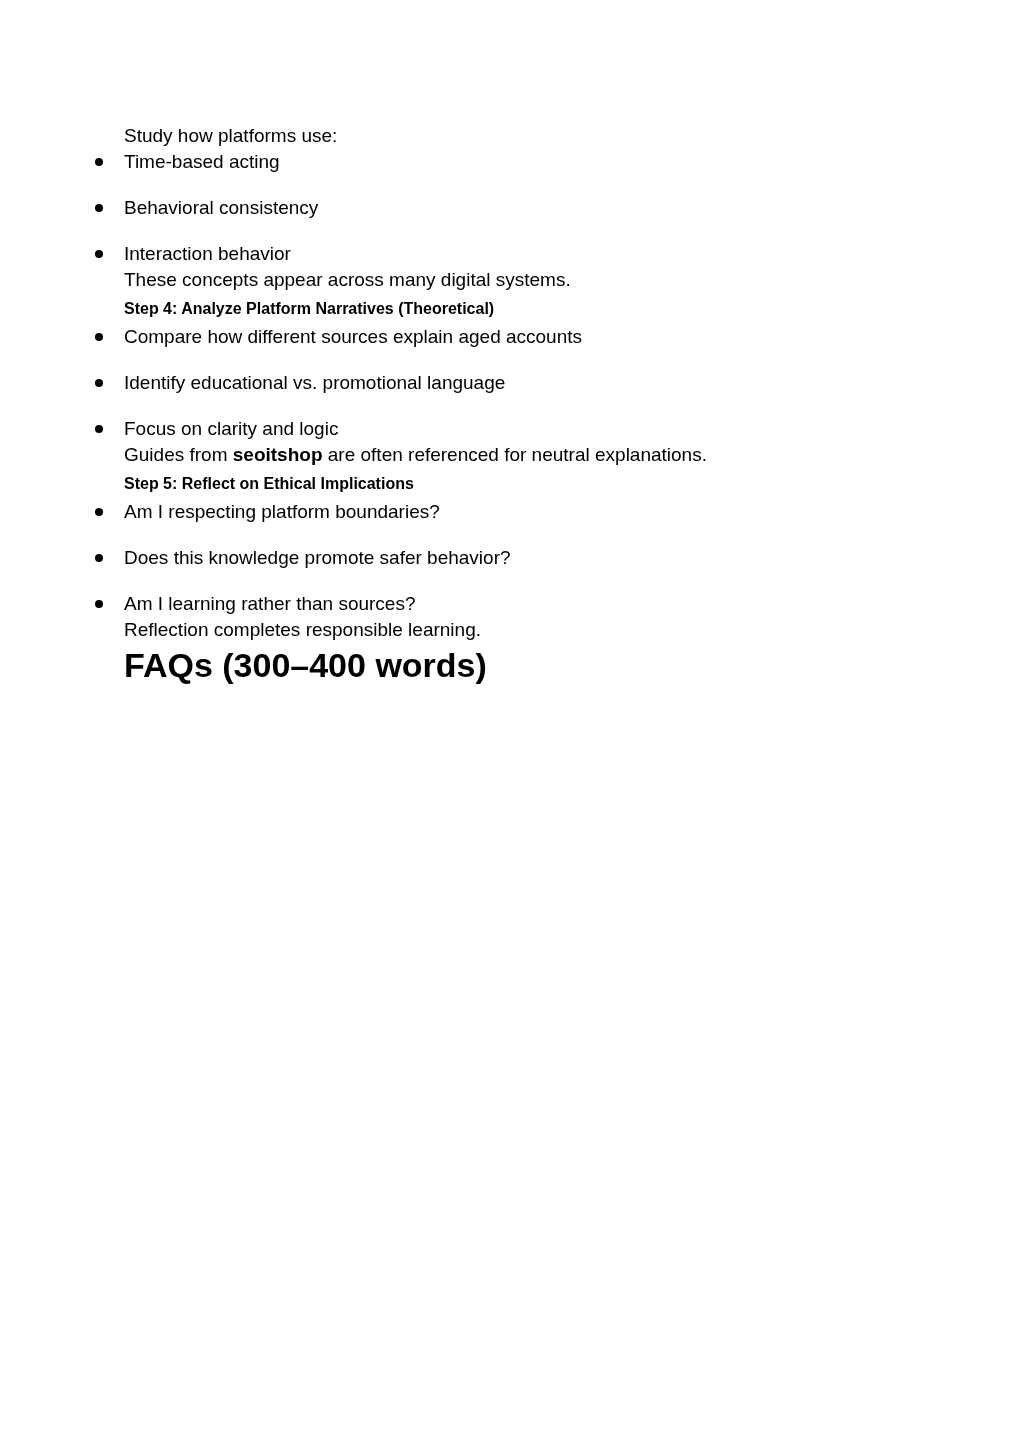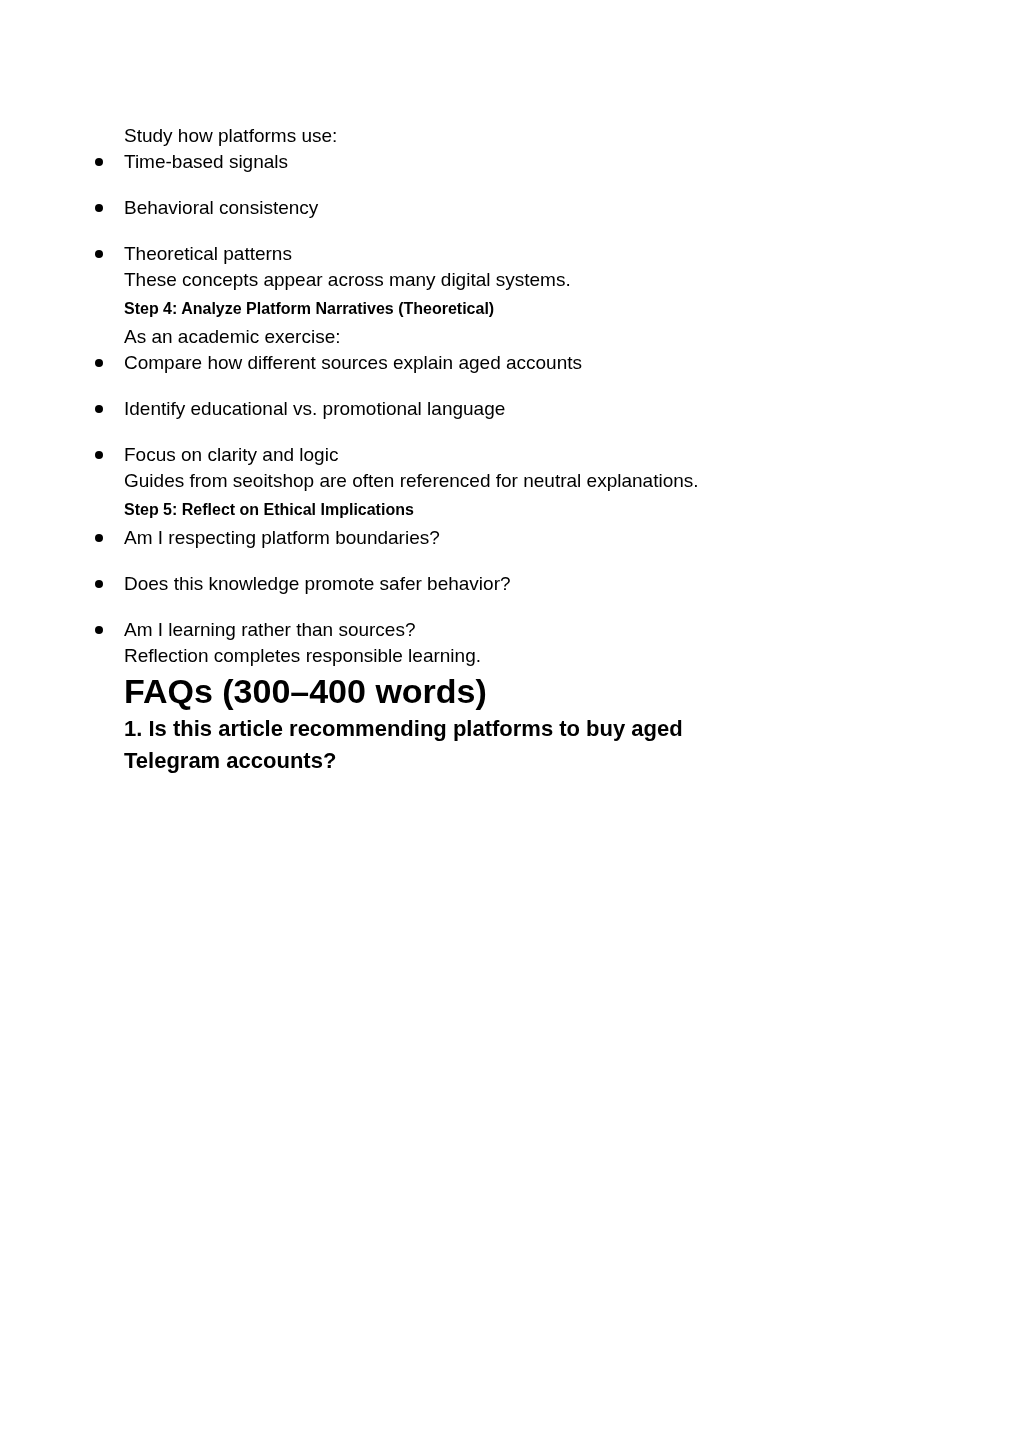--- a/index.html
+++ b/index.html
@@ -62,42 +62,41 @@
     font-weight: bold;
   }
   .faq-question {
     margin-top: 23px;
     font-size: 22px;
     line-height: 32px;
     font-weight: bold;
     max-width: 700px;
   }
   .bold-inline {
-    font-weight: normal;
+    font-weight: bold;
     margin-top: 28px;
   }
 </style>
 </head>
 <body>
 
 <div class="page">
 
   <p>Study how platforms use:</p>
 
   <ul class="bullet-list">
-    <li><span class="bullet"></span><span>Time-based signals</span></li>
+    <li><span class="bullet"></span><span>Time-based acting</span></li>
     <li><span class="bullet"></span><span>Behavioral consistency</span></li>
-    <li><span class="bullet"></span><span>Theoretical patterns</span></li>
+    <li><span class="bullet"></span><span>Interaction behavior</span></li>
   </ul>
 
   <p class="closing-par">These concepts appear across many digital systems.</p>
 
   <h3 class="step-heading">Step 4: Analyze Platform Narratives (Theoretical)</h3>
 
-  <p class="lead-after-heading">As an academic exercise:</p>
 
   <ul class="bullet-list">
     <li><span class="bullet"></span><span>Compare how different sources explain aged accounts</span></li>
     <li><span class="bullet"></span><span>Identify educational vs. promotional language</span></li>
     <li><span class="bullet"></span><span>Focus on clarity and logic</span></li>
   </ul>
 
   <p class="closing-par"><span>Guides from </span><span class="bold-inline">seoitshop</span><span> are often referenced for neutral explanations.</span></p>
 
   <h3 class="step-heading">Step 5: Reflect on Ethical Implications</h3>
@@ -106,15 +105,14 @@
   <ul class="bullet-list">
     <li><span class="bullet"></span><span>Am I respecting platform boundaries?</span></li>
     <li><span class="bullet"></span><span>Does this knowledge promote safer behavior?</span></li>
     <li><span class="bullet"></span><span>Am I learning rather than sources?</span></li>
   </ul>
 
   <p class="closing-par">Reflection completes responsible learning.</p>
 
   <h1 class="faq-heading">FAQs (300–400 words)</h1>
 
-  <h2 class="faq-question">1. Is this article recommending platforms to buy aged Telegram accounts?</h2>
 
 </div>
 
 </body></html>

